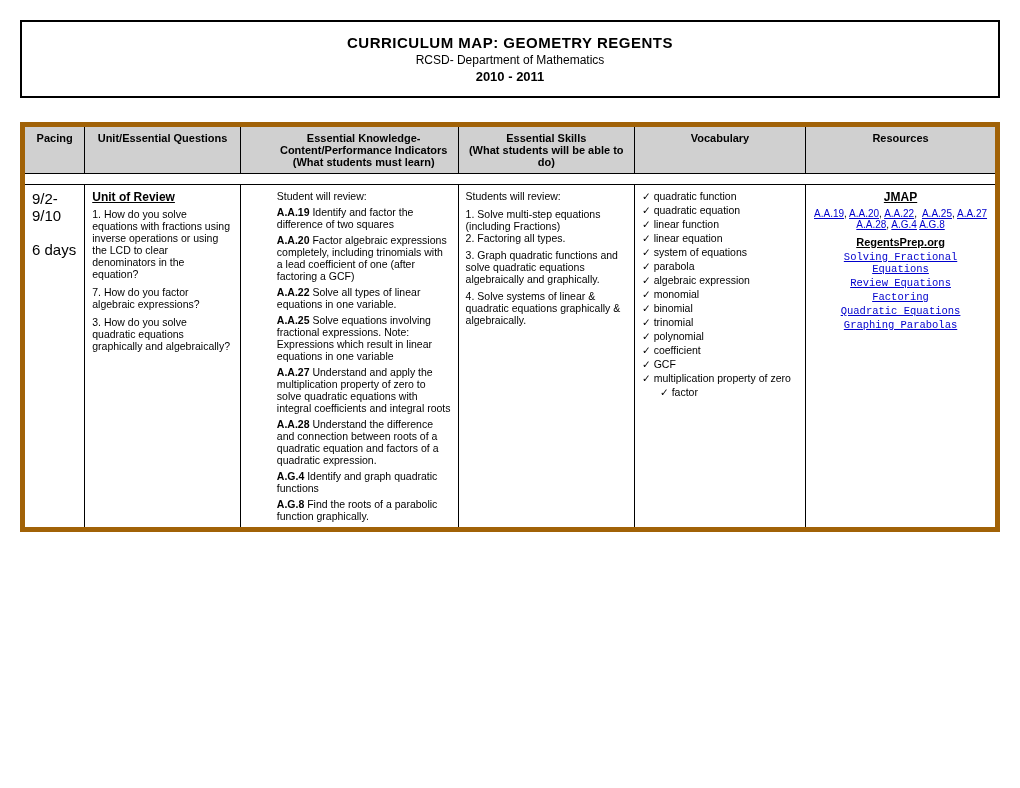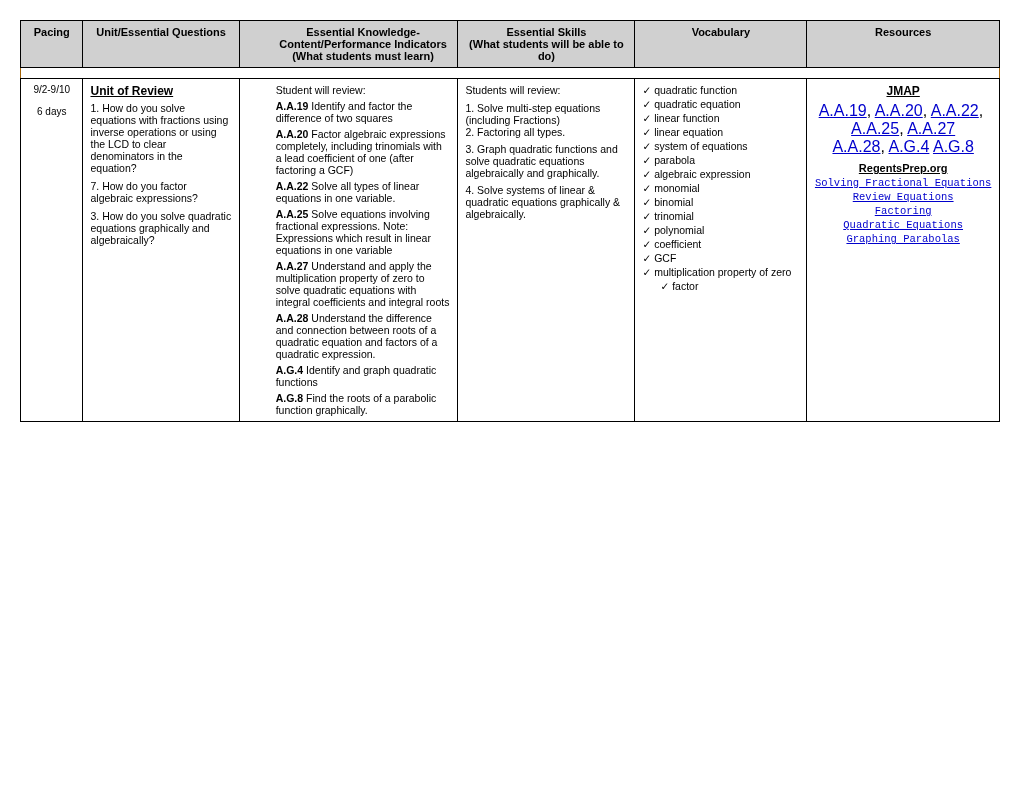--- a/index.html
+++ b/index.html
@@ -30,43 +30,43 @@
       margin-top: 2px;
     }
     .header-year {
       font-size: 13px;
       font-weight: bold;
       margin-top: 2px;
     }
     table {
       width: 100%;
       border-collapse: collapse;
-      border: 1px solid #a16207;
+      border: 5px solid #a16207;
     }
     th, td {
       border: 1px solid #000;
       vertical-align: top;
       padding: 5px 7px;
       font-size: 10.5px;
     }
     thead tr th {
       background: #d0d0d0;
       text-align: center;
       font-weight: bold;
       font-size: 11px;
     }
     .col-pacing { width: 60px; }
     .col-unit { width: 150px; }
     .col-knowledge { width: 210px; padding-left: 36px; }
     .col-skills { width: 170px; }
     .col-vocab { width: 165px; }
     .col-resources { width: 185px; }
     .pacing-cell {
-      text-align: center;
-      font-size: 10px;
+      text-align: left;
+      font-size: 15px;
     }
     .unit-title {
       font-weight: bold;
       font-size: 12px;
       text-decoration: underline;
       margin-bottom: 4px;
     }
     .vocab-list {
       list-style: none;
       padding: 0;
@@ -78,21 +78,21 @@
       margin-bottom: 2px;
     }
     .jmap-title {
       font-weight: bold;
       font-size: 12px;
       text-decoration: underline;
       text-align: center;
       margin-bottom: 4px;
     }
     .jmap-links {
-      font-size: 16px;
+      font-size: 10px;
       margin-bottom: 6px;
       text-align: center;
     }
     .jmap-links a, .res-links a {
       color: #00c;
       text-decoration: underline;
     }
     .regents-title {
       font-weight: bold;
       font-size: 11px;
@@ -111,20 +111,25 @@
     .kn-label {
       font-weight: bold;
       margin-top: 4px;
     }
   </style>
 </head>
 <body>
 
 <div class="page">
 
+  <div class="header-box">
+    <div class="header-title">CURRICULUM MAP: GEOMETRY REGENTS</div>
+    <div class="header-sub">RCSD- Department of Mathematics</div>
+    <div class="header-year">2010 - 2011</div>
+  </div>
 
   <table>
     <thead>
       <tr>
         <th class="col-pacing">Pacing</th>
         <th class="col-unit">Unit/Essential Questions</th>
         <th class="col-knowledge">Essential Knowledge-<br>Content/Performance Indicators<br>(What students must learn)</th>
         <th class="col-skills">Essential Skills<br>(What students will be able to do)</th>
         <th class="col-vocab">Vocabulary</th>
         <th class="col-resources">Resources</th>

